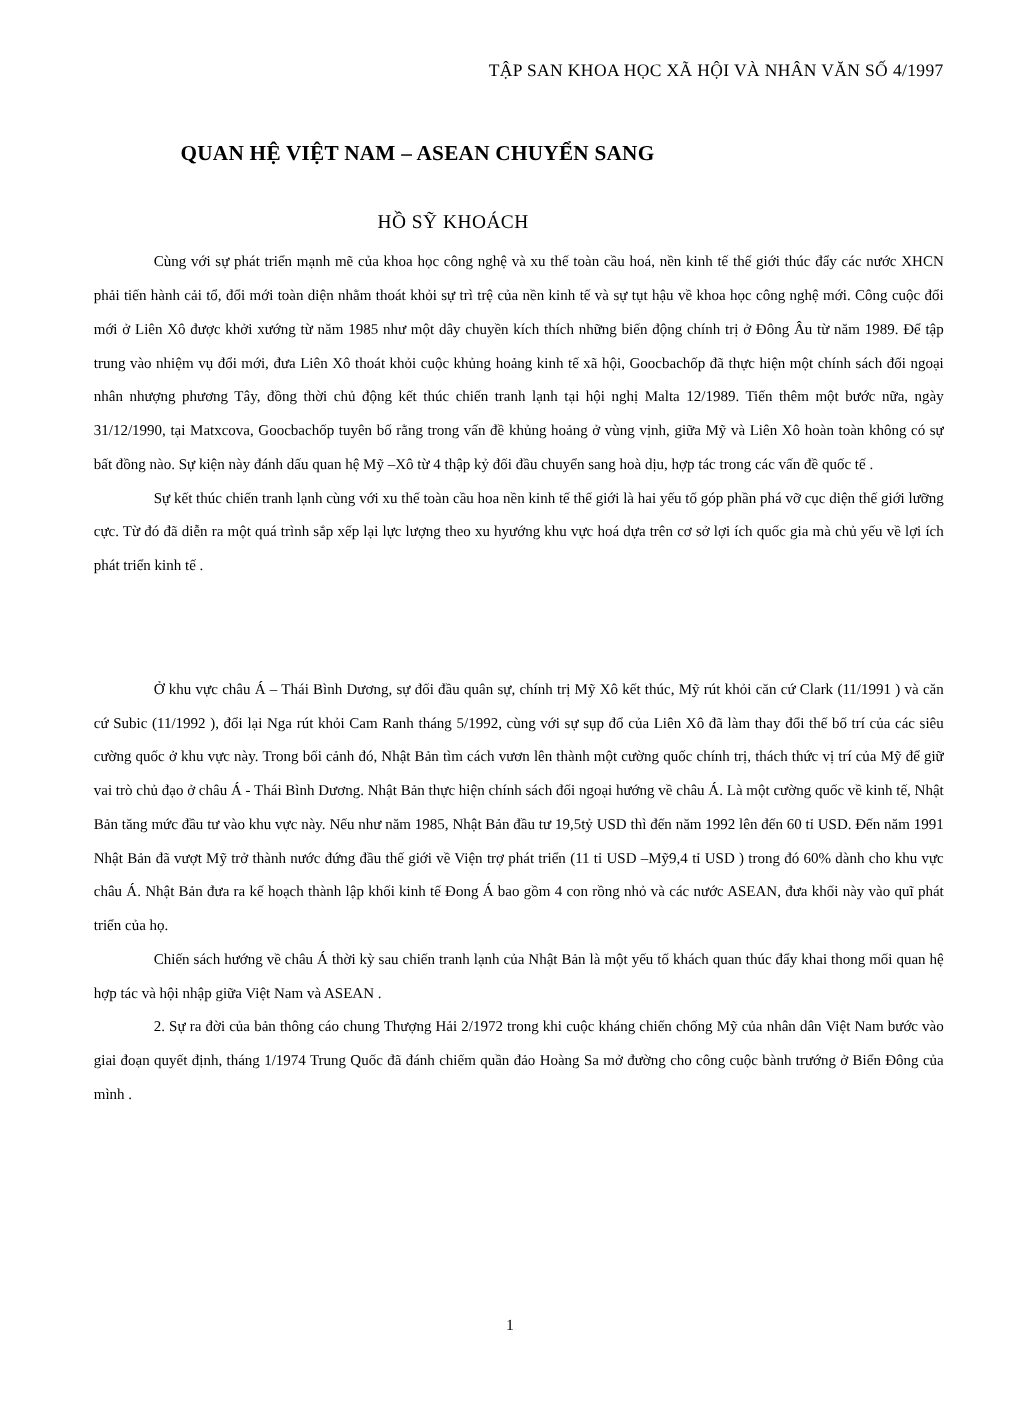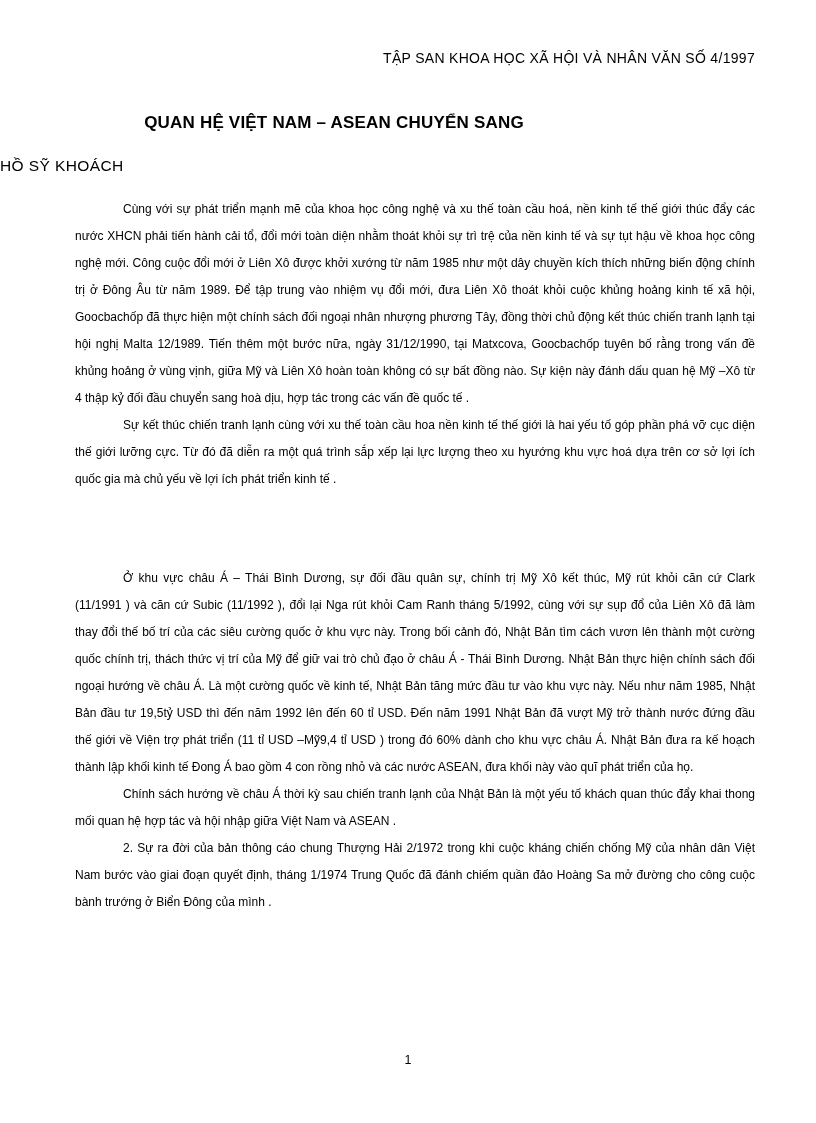--- a/index.html
+++ b/index.html
@@ -6,21 +6,21 @@
     margin: 0;
     padding: 0;
     background: #ffffff;
   }
   .page {
     position: relative;
     width: 816px;
     height: 1123px;
     background: #ffffff;
     color: #000000;
-    font-family: Liberation Sans, sans-serif;
+    font-family: Liberation Serif, serif;
     overflow: hidden;
   }
   .journal-header {
     position: absolute;
     top: 50px;
     left: 75px;
     width: 680px;
     text-align: right;
     font-size: 14px;
     letter-spacing: 0.3px;
@@ -32,26 +32,27 @@
     left: 0;
     width: 668px;
     text-align: center;
     font-weight: bold;
     font-size: 17px;
     line-height: 24px;
     letter-spacing: 0.2px;
   }
   .author-line {
     position: absolute;
-    top: 157px;
+    top: 169px;
     left: 0;
     width: 645px; 
-    text-align: left;
+    text-align: center;
     font-size: 15.5px;
     letter-spacing: 0.4px;
+    padding-left: 40px;
   }
   .body-text {
     position: absolute;
     top: 196px;
     left: 75px;
     width: 680px;
     font-size: 12px;
     line-height: 27px;
     text-align: justify;
   }
@@ -82,19 +83,19 @@
   <div class="title-block">
     <div>QUAN HỆ VIỆT NAM – ASEAN CHUYỂN SANG</div>
   </div>
 
   <div class="author-line">HỒ SỸ KHOÁCH</div>
 
   <div class="body-text">
     <p>Cùng với sự phát triển mạnh mẽ của khoa học công nghệ và xu thế toàn cầu hoá, nền kinh tế thế giới thúc đẩy các nước XHCN phải tiến hành cải tổ, đổi mới toàn diện nhằm thoát khỏi sự trì trệ của nền kinh tế và sự tụt hậu về khoa học công nghệ mới. Công cuộc đổi mới ở Liên Xô được khởi xướng từ năm 1985 như một dây chuyền kích thích những biến động chính trị ở Đông Âu từ năm 1989. Để tập trung vào nhiệm vụ đổi mới, đưa Liên Xô thoát khỏi cuộc khủng hoảng kinh tế xã hội, Goocbachốp đã thực hiện một chính sách đối ngoại nhân nhượng phương Tây, đồng thời chủ động kết thúc chiến tranh lạnh tại hội nghị Malta 12/1989. Tiến thêm một bước nữa, ngày 31/12/1990, tại Matxcova, Goocbachốp tuyên bố rằng trong vấn đề khủng hoảng ở vùng vịnh, giữa Mỹ và Liên Xô hoàn toàn không có sự bất đồng nào. Sự kiện này đánh dấu quan hệ Mỹ –Xô từ 4 thập kỷ đối đầu chuyển sang hoà dịu, hợp tác trong các vấn đề quốc tế .</p>
     <p>Sự kết thúc chiến tranh lạnh cùng với xu thế toàn cầu hoa nền kinh tế thế giới là hai yếu tố góp phần phá vỡ cục diện thế giới lưỡng cực. Từ đó đã diễn ra một quá trình sắp xếp lại lực lượng theo xu hyướng khu vực hoá dựa trên cơ sở lợi ích quốc gia mà chủ yếu về lợi ích phát triển kinh tế .</p>
     <p class="section-gap">Ở khu vực châu Á – Thái Bình Dương, sự đối đầu quân sự, chính trị Mỹ Xô kết thúc, Mỹ rút khỏi căn cứ Clark (11/1991 ) và căn cứ Subic (11/1992 ), đổi lại Nga rút khỏi Cam Ranh tháng 5/1992, cùng với sự sụp đổ của Liên Xô đã làm thay đổi thế bố trí của các siêu cường quốc ở khu vực này. Trong bối cảnh đó, Nhật Bản tìm cách vươn lên thành một cường quốc chính trị, thách thức vị trí của Mỹ để giữ vai trò chủ đạo ở châu Á - Thái Bình Dương. Nhật Bản thực hiện chính sách đối ngoại hướng về châu Á. Là một cường quốc về kinh tế, Nhật Bản tăng mức đầu tư vào khu vực này. Nếu như năm 1985, Nhật Bản đầu tư 19,5tỷ USD thì đến năm 1992 lên đến 60 tỉ USD. Đến năm 1991 Nhật Bản đã vượt Mỹ trở thành nước đứng đầu thế giới về Viện trợ phát triển (11 tỉ USD –Mỹ9,4 tỉ USD ) trong đó 60% dành cho khu vực châu Á. Nhật Bản đưa ra kế hoạch thành lập khối kinh tế Đong Á bao gồm 4 con rồng nhỏ và các nước ASEAN, đưa khối này vào quĩ phát triển của họ.</p>
-    <p>Chính sách hướng về châu Á thời kỳ sau chiến tranh lạnh của Nhật Bản là một yếu tố khách quan thúc đẩy khai thong mối quan hệ hợp tác và hội nhập giữa Việt Nam và ASEAN .</p>
+    <p>Chiến sách hướng về châu Á thời kỳ sau chiến tranh lạnh của Nhật Bản là một yếu tố khách quan thúc đẩy khai thong mối quan hệ hợp tác và hội nhập giữa Việt Nam và ASEAN .</p>
     <p>2. Sự ra đời của bản thông cáo chung Thượng Hải 2/1972 trong khi cuộc kháng chiến chống Mỹ của nhân dân Việt Nam bước vào giai đoạn quyết định, tháng 1/1974 Trung Quốc đã đánh chiếm quần đảo Hoàng Sa mở đường cho công cuộc bành trướng ở Biển Đông của mình .</p>
   </div>
 
   <div class="page-number">1</div>
 
 </div>
 
 </body></html>

